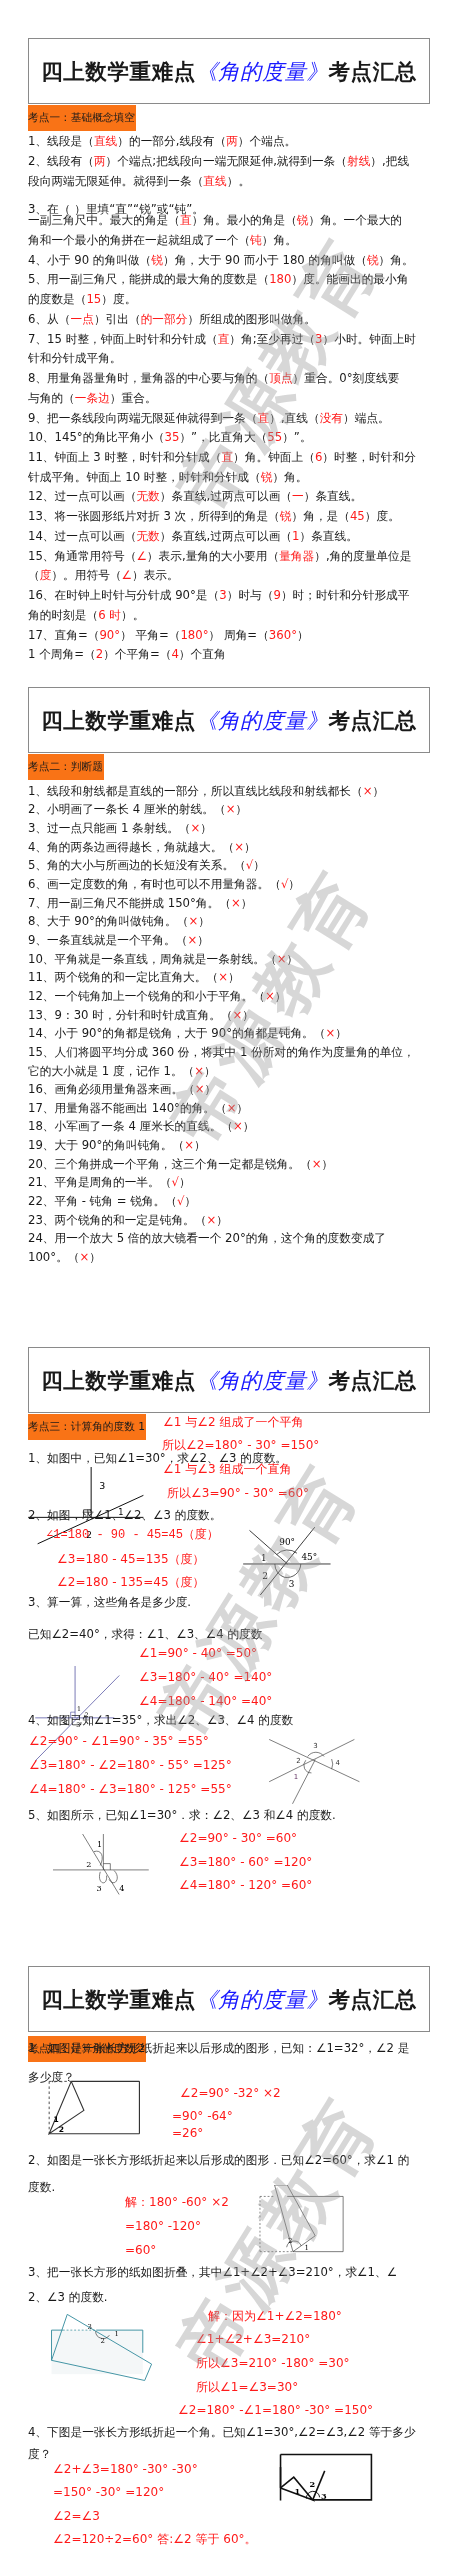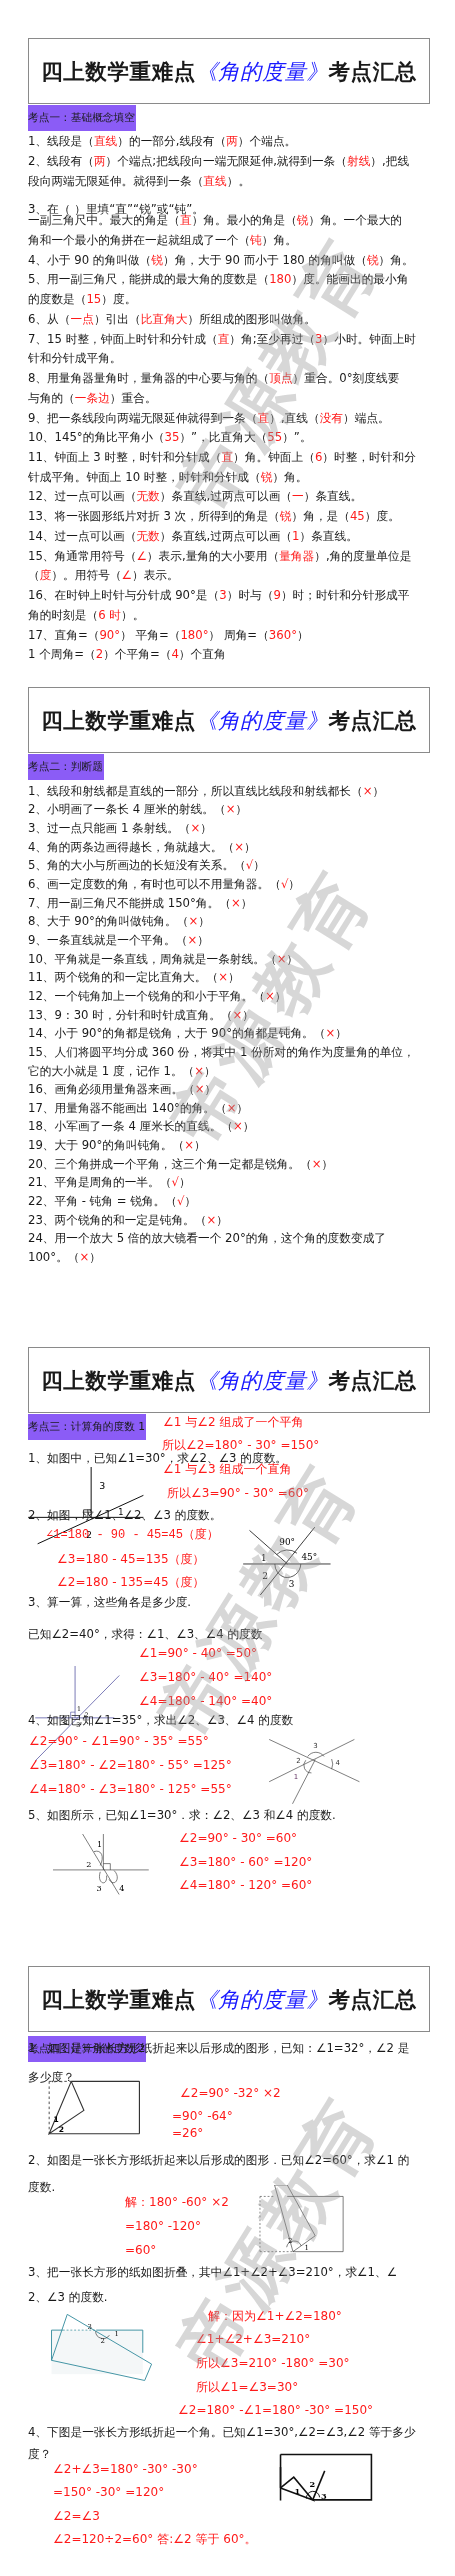--- a/index.html
+++ b/index.html
@@ -1,20 +1,20 @@
 <!DOCTYPE html>
 <html style="font-size:10px"><head>
 <meta charset="utf-8">
 <style>
   html,body{margin:0;padding:0;background:#ffffff;}
   body{width:455px;height:2576px;position:relative;overflow:hidden;font-family:"DejaVu Sans","Liberation Sans",sans-serif;color:#1a1a1a;}
   .title-box{position:absolute;left:28px;width:402px;height:66px;border:0.9px solid #8a8a8a;background:#fff;box-sizing:border-box;display:flex;align-items:center;justify-content:center;}
   .title{font-family:"DejaVu Serif","Liberation Serif",serif;font-weight:bold;font-size:21.5px;letter-spacing:0.6px;white-space:nowrap;text-align:right;}
   .title .blue{color:#1a1aff;font-weight:normal;font-style:italic;}
-  .sec-head{position:absolute;left:28px;background:#8b5cf6;font-size:10.7px;padding:1.3px 1.3px 1.3px 0;line-height:23px;height:23px;white-space:nowrap;}
+  .sec-head{position:absolute;left:28px;background:#f97316;font-size:10.7px;padding:1.3px 1.3px 1.3px 0;line-height:23px;height:23px;white-space:nowrap;}
   .line{position:absolute;left:28px;width:405px;font-size:11.7px;line-height:26.6px;white-space:nowrap;}
   .r{color:#ff1a1a;}
   .rl{position:absolute;color:#ff1a1a;font-size:12px;white-space:nowrap;line-height:16.4px;}
   svg.fig{position:absolute;}
   .wm{position:absolute;font-size:70px;color:rgba(150,150,150,0.38);font-weight:bold;transform:rotate(-58deg);transform-origin:left top;white-space:nowrap;pointer-events:none;font-family:"DejaVu Sans",sans-serif;letter-spacing:6.3px;}
 </style>
 </head>
 <body>
 
 <div class="title-box" style="top:38px;">
@@ -24,21 +24,21 @@
 <div id="s1">
     <div class="line" style="top: 128px;"><span>1、线段是（</span><span class="r">直线</span><span>）的一部分,线段有（</span><span class="r">两</span><span>）个端点。</span></div>
     <div class="line" style="top: 148px;"><span>2、线段有（</span><span class="r">两</span><span>）个端点;把线段向一端无限延伸,就得到一条（</span><span class="r">射线</span><span>）,把线</span></div>
     <div class="line" style="top: 168px;"><span>段向两端无限延伸。就得到一条（</span><span class="r">直线</span><span>）。</span></div>
     <div class="line" style="top: 196px;"><span>3、在（  ）里填“直”“锐”或“钝”。</span></div>
     <div class="line" style="top: 207px;"><span>一副三角尺中。最大的角是（</span><span class="r">直</span><span>）角。最小的角是（</span><span class="r">锐</span><span>）角。一个最大的</span></div>
     <div class="line" style="top: 227px;"><span>角和一个最小的角拼在一起就组成了一个（</span><span class="r">钝</span><span>）角。</span></div>
     <div class="line" style="top: 247px;"><span>4、小于 90 的角叫做（</span><span class="r">锐</span><span>）角，大于 90 而小于 180 的角叫做（</span><span class="r">锐</span><span>）角。</span></div>
     <div class="line" style="top: 266px;"><span>5、用一副三角尺，能拼成的最大角的度数是（</span><span class="r">180</span><span>）度。能画出的最小角</span></div>
     <div class="line" style="top: 286px;"><span>的度数是（</span><span class="r">15</span><span>）度。</span></div>
-    <div class="line" style="top: 306px;"><span>6、从（</span><span class="r">一点</span><span>）引出（</span><span class="r">比直角大</span><span>）所组成的图形叫做角。</span></div>
+    <div class="line" style="top: 306px;"><span>6、从（</span><span class="r">一点</span><span>）引出（</span><span class="r">的一部分</span><span>）所组成的图形叫做角。</span></div>
     <div class="line" style="top: 326px;"><span>7、15 时整，钟面上时针和分针成（</span><span class="r">直</span><span>）角;至少再过（</span><span class="r">3</span><span>）小时。钟面上时</span></div>
     <div class="line" style="top: 345px;"><span>针和分针成平角。</span></div>
     <div class="line" style="top: 365px;"><span>8、用量角器量角时，量角器的中心要与角的（</span><span class="r">顶点</span><span>）重合。0°刻度线要</span></div>
     <div class="line" style="top: 385px;"><span>与角的（</span><span class="r">一条边</span><span>）重合。</span></div>
     <div class="line" style="top: 405px;"><span>9、把一条线段向两端无限延伸就得到一条（</span><span class="r">直</span><span>）,直线（</span><span class="r">没有</span><span>）端点。</span></div>
     <div class="line" style="top: 424px;"><span>10、145°的角比平角小（</span><span class="r">35</span><span>）”，比直角大（</span><span class="r">55</span><span>）”。</span></div>
     <div class="line" style="top: 444px;"><span>11、钟面上 3 时整，时针和分针成（</span><span class="r">直</span><span>）角。钟面上（</span><span class="r">6</span><span>）时整，时针和分</span></div>
     <div class="line" style="top: 464px;"><span>针成平角。钟面上 10 时整，时针和分针成（</span><span class="r">锐</span><span>）角。</span></div>
     <div class="line" style="top: 483px;"><span>12、过一点可以画（</span><span class="r">无数</span><span>）条直线,过两点可以画（</span><span class="r">一</span><span>）条直线。</span></div>
     <div class="line" style="top: 503px;"><span>13、将一张圆形纸片对折 3 次，所得到的角是（</span><span class="r">锐</span><span>）角，是（</span><span class="r">45</span><span>）度。</span></div>

